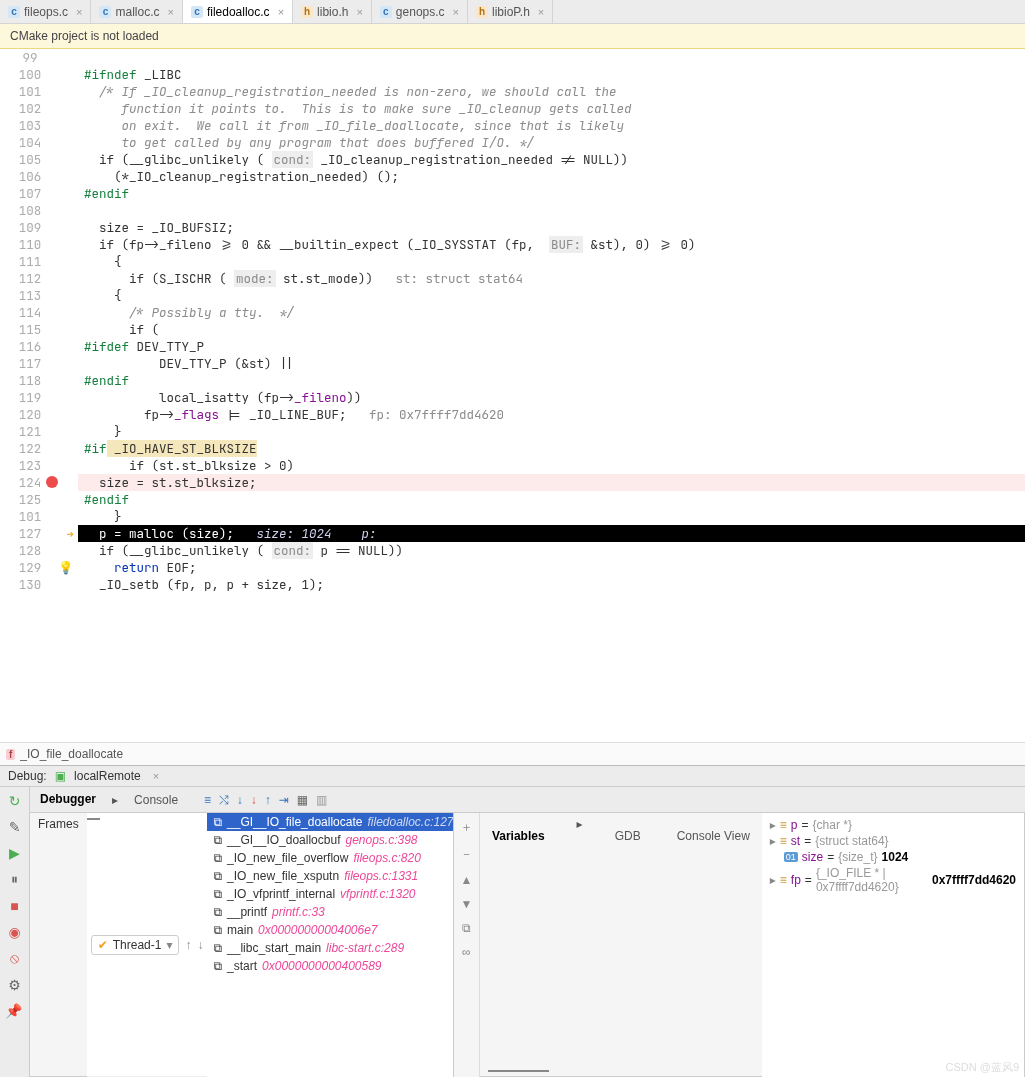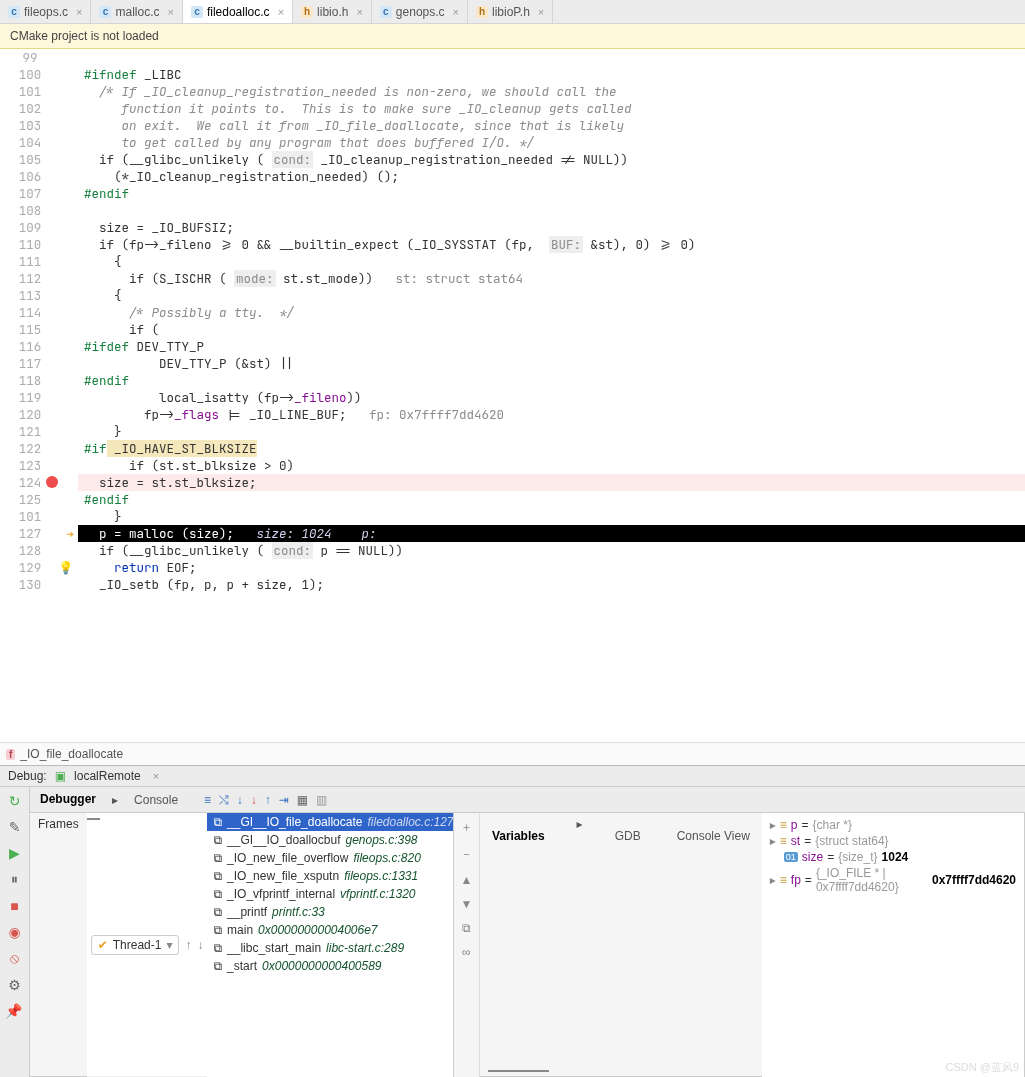--- a/index.html
+++ b/index.html
@@ -42,21 +42,21 @@
 .tb-icons{display:flex;gap:8px;margin-left:10px;color:#3776c0}
 .panes{flex:1;display:flex}
 .pane{flex:1;display:flex;flex-direction:row;border-right:1px solid #ccc}
 .pane-h{background:#f5f5f5;border-bottom:1px solid #ccc;padding:4px 8px;font-weight:500}
 .thread-row{padding:4px;border-bottom:1px solid #eee;display:flex;align-items:center;gap:6px}
 .thread-sel{flex:1;border:1px solid #ccc;padding:2px 6px;border-radius:3px;display:flex;align-items:center;gap:5px}
 .chk{color:#f0a020}
 .frames{flex:1;overflow:auto}
 .fr{padding:2px 6px;display:flex;align-items:center;gap:5px}
 .fr.active{background:#2f65ca;color:#fff}
-.fr .loc{color:#14532d;font-style:italic}
+.fr .loc{color:#ec4899;font-style:italic}
 .fr.active .loc{color:#d0d8f0}
 .vartabs{display:flex;gap:28px;padding:4px 8px;background:#f5f5f5;border-bottom:1px solid #ccc}
 .vars{flex:1;padding:4px}
 .vr{padding:1px 4px;display:flex;gap:4px;align-items:center}
 .vr .nm2{color:#871094}
 .vr .ty{color:#999}
 .vr .vl{color:#000;font-weight:700}
 .sidecol{width:26px;background:#f5f5f5;border-right:1px solid #ddd;display:flex;flex-direction:column;align-items:center;padding-top:6px;gap:10px;color:#888}
 .watermark{position:fixed;right:6px;bottom:2px;color:#ddd;font-size:11px}
 </style>

